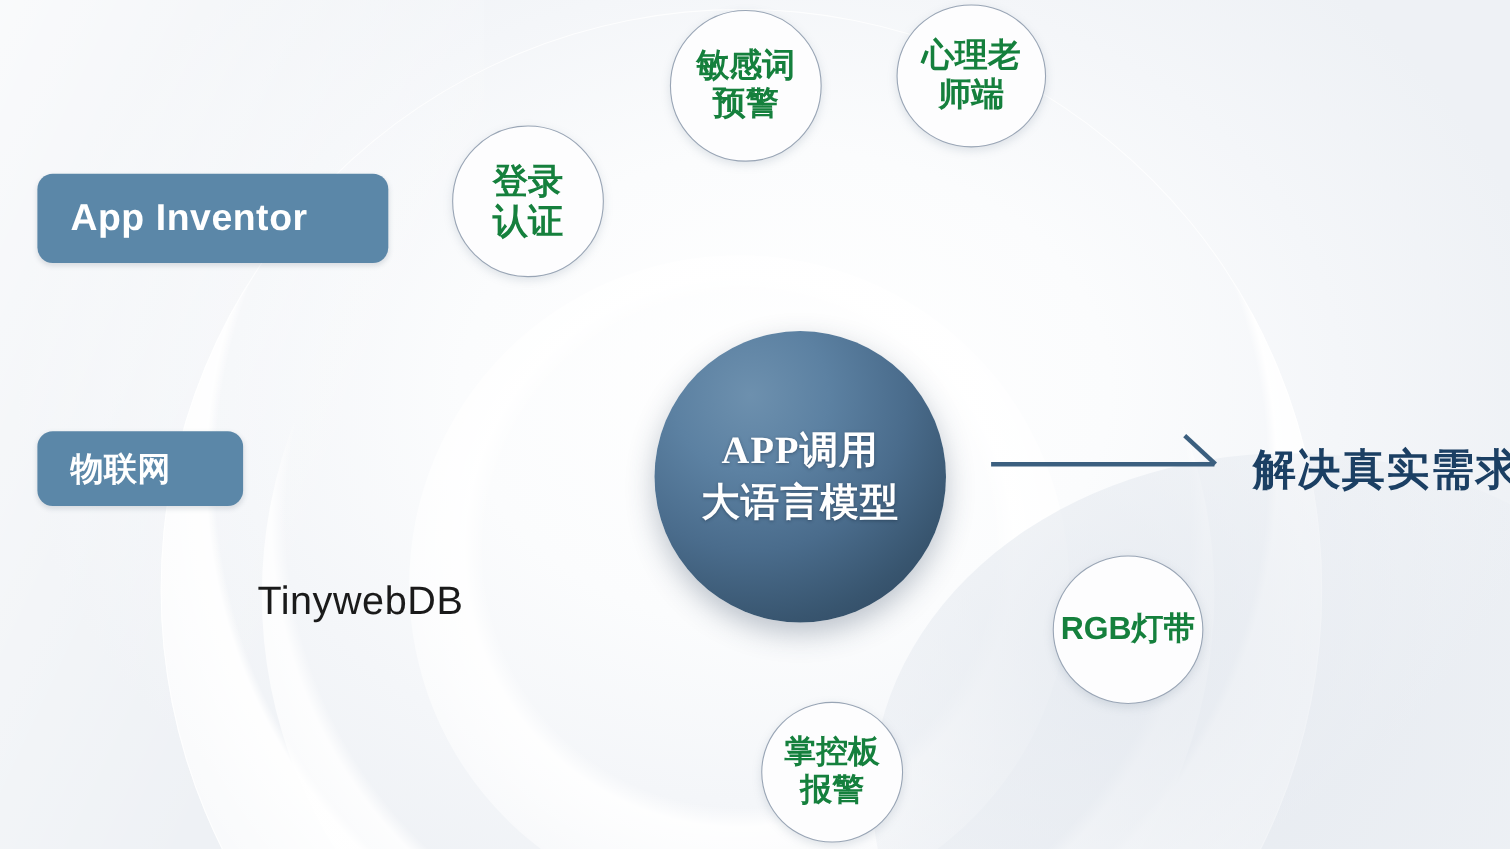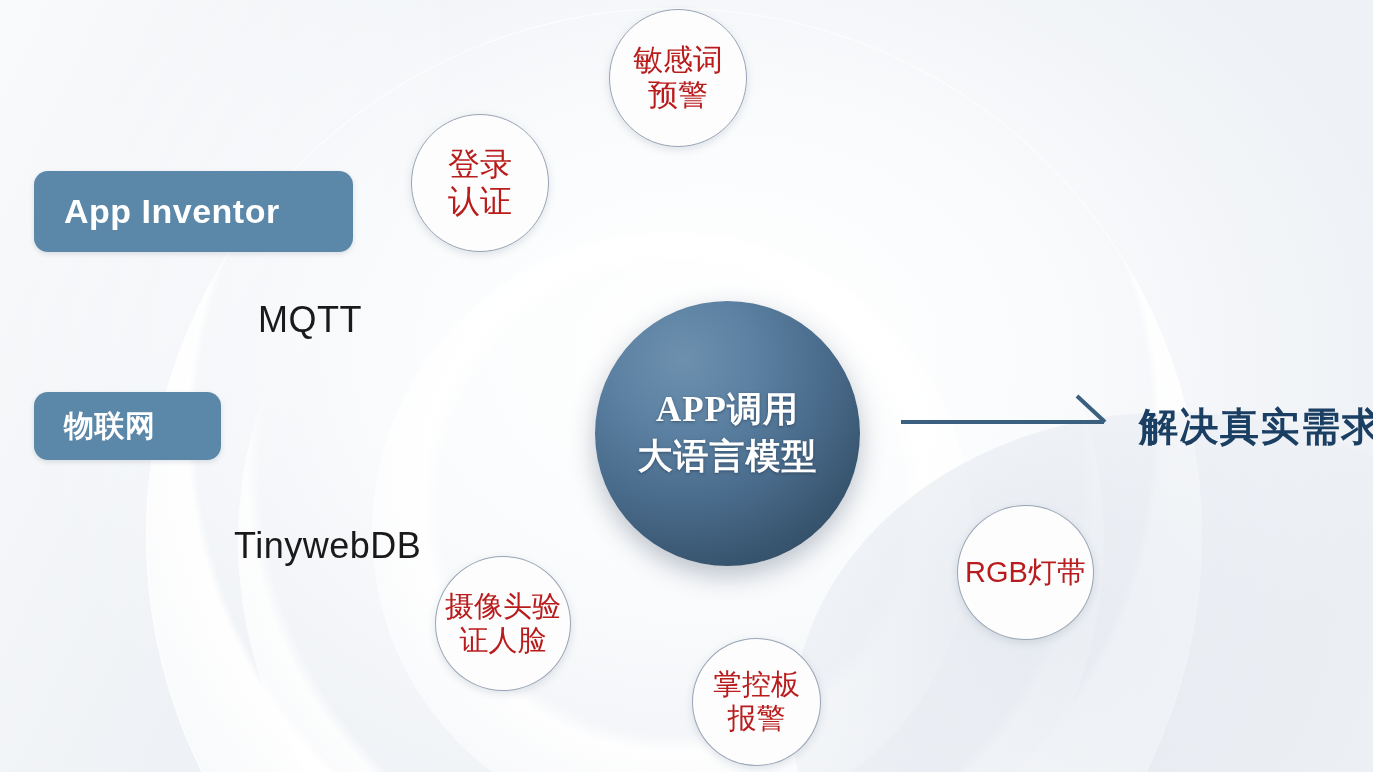--- a/index.html
+++ b/index.html
@@ -77,21 +77,21 @@
     align-items: center;
     background: #5b87a8;
     border-radius: 14px;
     color: #ffffff;
     font-weight: bold;
     letter-spacing: 0.5px;
     box-shadow: 0 2px 5px rgba(60,80,100,0.16);
     padding: 0 30px;
     box-sizing: border-box;
   }
-  #pill-app-inventor { left: 34px;  top: 171px; width: 319px; height: 81px; font-size: 34px; }
+  #pill-app-inventor { left: 34px;  top: 158px; width: 319px; height: 81px; font-size: 34px; }
   #pill-iot          { left: 34px;  top: 392px; width: 187px; height: 68px; font-size: 30px; }
   #pill-hardware     { left: 36px;  top: 632px; width: 217px; height: 79px; font-size: 30px; }
 
   
   .proto {
     position: absolute;
     color: #1a1a1a;
     font-size: 36px;
     font-weight: 400;
     letter-spacing: 0.5px;
@@ -103,22 +103,22 @@
   
   .bubble {
     position: absolute;
     border-radius: 50%;
     background: #fdfdfe;
     border: 1.6px solid #99a5b5;
     display: flex;
     align-items: center;
     justify-content: center;
     text-align: center;
-    color: #b91c1c;
-    font-weight: normal;
+    color: #15803d;
+    font-weight: bold;
     line-height: 1.16;
     box-shadow: 0 3px 9px rgba(120,135,155,0.22);
     box-sizing: border-box;
   }
   #bubble-login      { left: 411px; top: 114px; width: 138px; height: 138px; font-size: 32px; }
   #bubble-sensitive  { left: 609px; top: 9px;   width: 138px; height: 138px; font-size: 30px; }
   #bubble-counselor  { left: 815px; top: 4px;   width: 136px; height: 130px; font-size: 30px; }
   #bubble-headteacher{ left: 979px; top: 163px; width: 138px; height: 136px; font-size: 29px; }
   #bubble-rgb        { left: 957px; top: 505px; width: 137px; height: 135px; font-size: 29px; }
   #bubble-panel      { left: 692px; top: 638px; width: 129px; height: 128px; font-size: 29px; }
@@ -173,58 +173,57 @@
   <div class="sheen-left"></div>
   <div class="sheen-br"></div>
 
   <div class="pill" id="pill-app-inventor">
     <span>App Inventor</span>
   </div>
   <div class="pill" id="pill-iot">
     <span>物联网</span>
   </div>
 
-  <div class="proto" id="label-mqtt">MQTT</div>
   <div class="proto" id="label-tinywebdb">TinywebDB</div>
 
   <div class="bubble" id="bubble-login">
     <div>
       <div>登录</div>
       <div>认证</div>
     </div>
   </div>
 
   <div class="bubble" id="bubble-sensitive">
     <div>
       <div>敏感词</div>
       <div>预警</div>
     </div>
   </div>
 
+  <div class="bubble" id="bubble-counselor">
+    <div>
+      <div>心理老</div>
+      <div>师端</div>
+    </div>
+  </div>
 
 
   <div class="bubble" id="bubble-rgb">
     <div>
       <div>RGB灯带</div>
     </div>
   </div>
 
   <div class="bubble" id="bubble-panel">
     <div>
       <div>掌控板</div>
       <div>报警</div>
     </div>
   </div>
 
-  <div class="bubble" id="bubble-face">
-    <div>
-      <div>摄像头验</div>
-      <div>证人脸</div>
-    </div>
-  </div>
 
   <div id="core-sphere">
     <div>APP调用</div>
     <div>大语言模型</div>
   </div>
 
   <svg id="outcome-arrow" viewBox="0 0 212 44">
     <line x1="2" y1="30" x2="205" y2="30" stroke="#3b5f7f" stroke-width="4" stroke-linecap="butt"></line>
     <line x1="178" y1="4" x2="206" y2="30" stroke="#3b5f7f" stroke-width="4" stroke-linecap="butt"></line>
   </svg>

